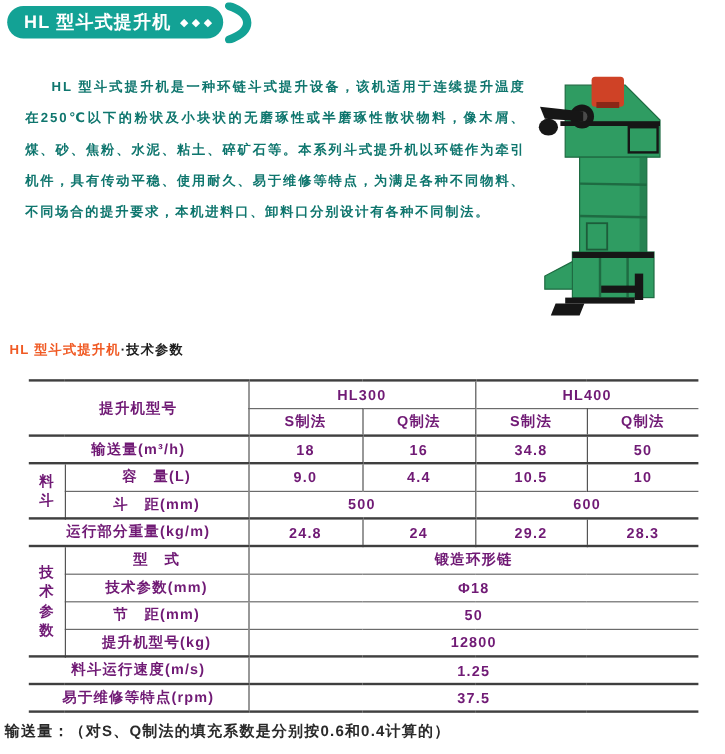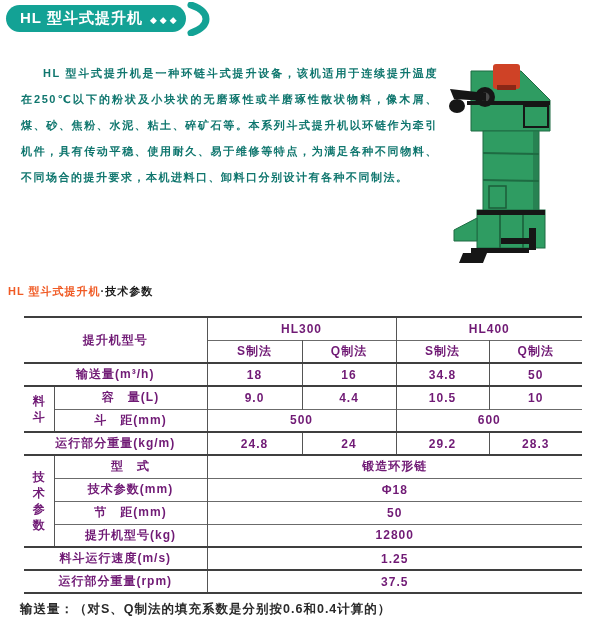--- a/index.html
+++ b/index.html
@@ -77,21 +77,21 @@
   .bb2{border-bottom:2px solid var(--line-thick);}
   .br{border-right:1px solid #555;}
   .vlabel div{
     width:14px;margin:4px auto;
     word-break:break-all;line-height:16px;
     font-size:12px;letter-spacing:0;
   }
 
   
   .footnote{
-    position:absolute;left:20px;top:601px;
+    position:absolute;left:4px;top:601px;
     font-size:12.5px;font-weight:600;letter-spacing:1px;
     color:#2a2a2a;white-space:nowrap;
   }
 
   .m-green{fill:var(--machine-green);stroke:var(--machine-dark);stroke-width:1;}
   .m-black{fill:#161616;}
   .m-seam{stroke:var(--machine-dark);stroke-width:2;}
 </style>
 </head>
 <body>
@@ -214,19 +214,19 @@
     </tr>
     <tr>
       <td class="bt1 br">提升机型号(kg)</td>
       <td class="bt1" colspan="4">12800</td>
     </tr>
     <tr>
       <td class="bt2 br" colspan="2">料斗运行速度(m/s)</td>
       <td class="bt2" colspan="4">1.25</td>
     </tr>
     <tr>
-      <td class="bt2 bb2 br" colspan="2">运行部分重量(rpm)</td>
+      <td class="bt2 bb2 br" colspan="2">易于维修等特点(rpm)</td>
       <td class="bt2 bb2" colspan="4">37.5</td>
     </tr>
   </tbody>
 </table>
 
 <div class="footnote">输送量：（对S、Q制法的填充系数是分别按0.6和0.4计算的）</div>
 
 </body></html>

